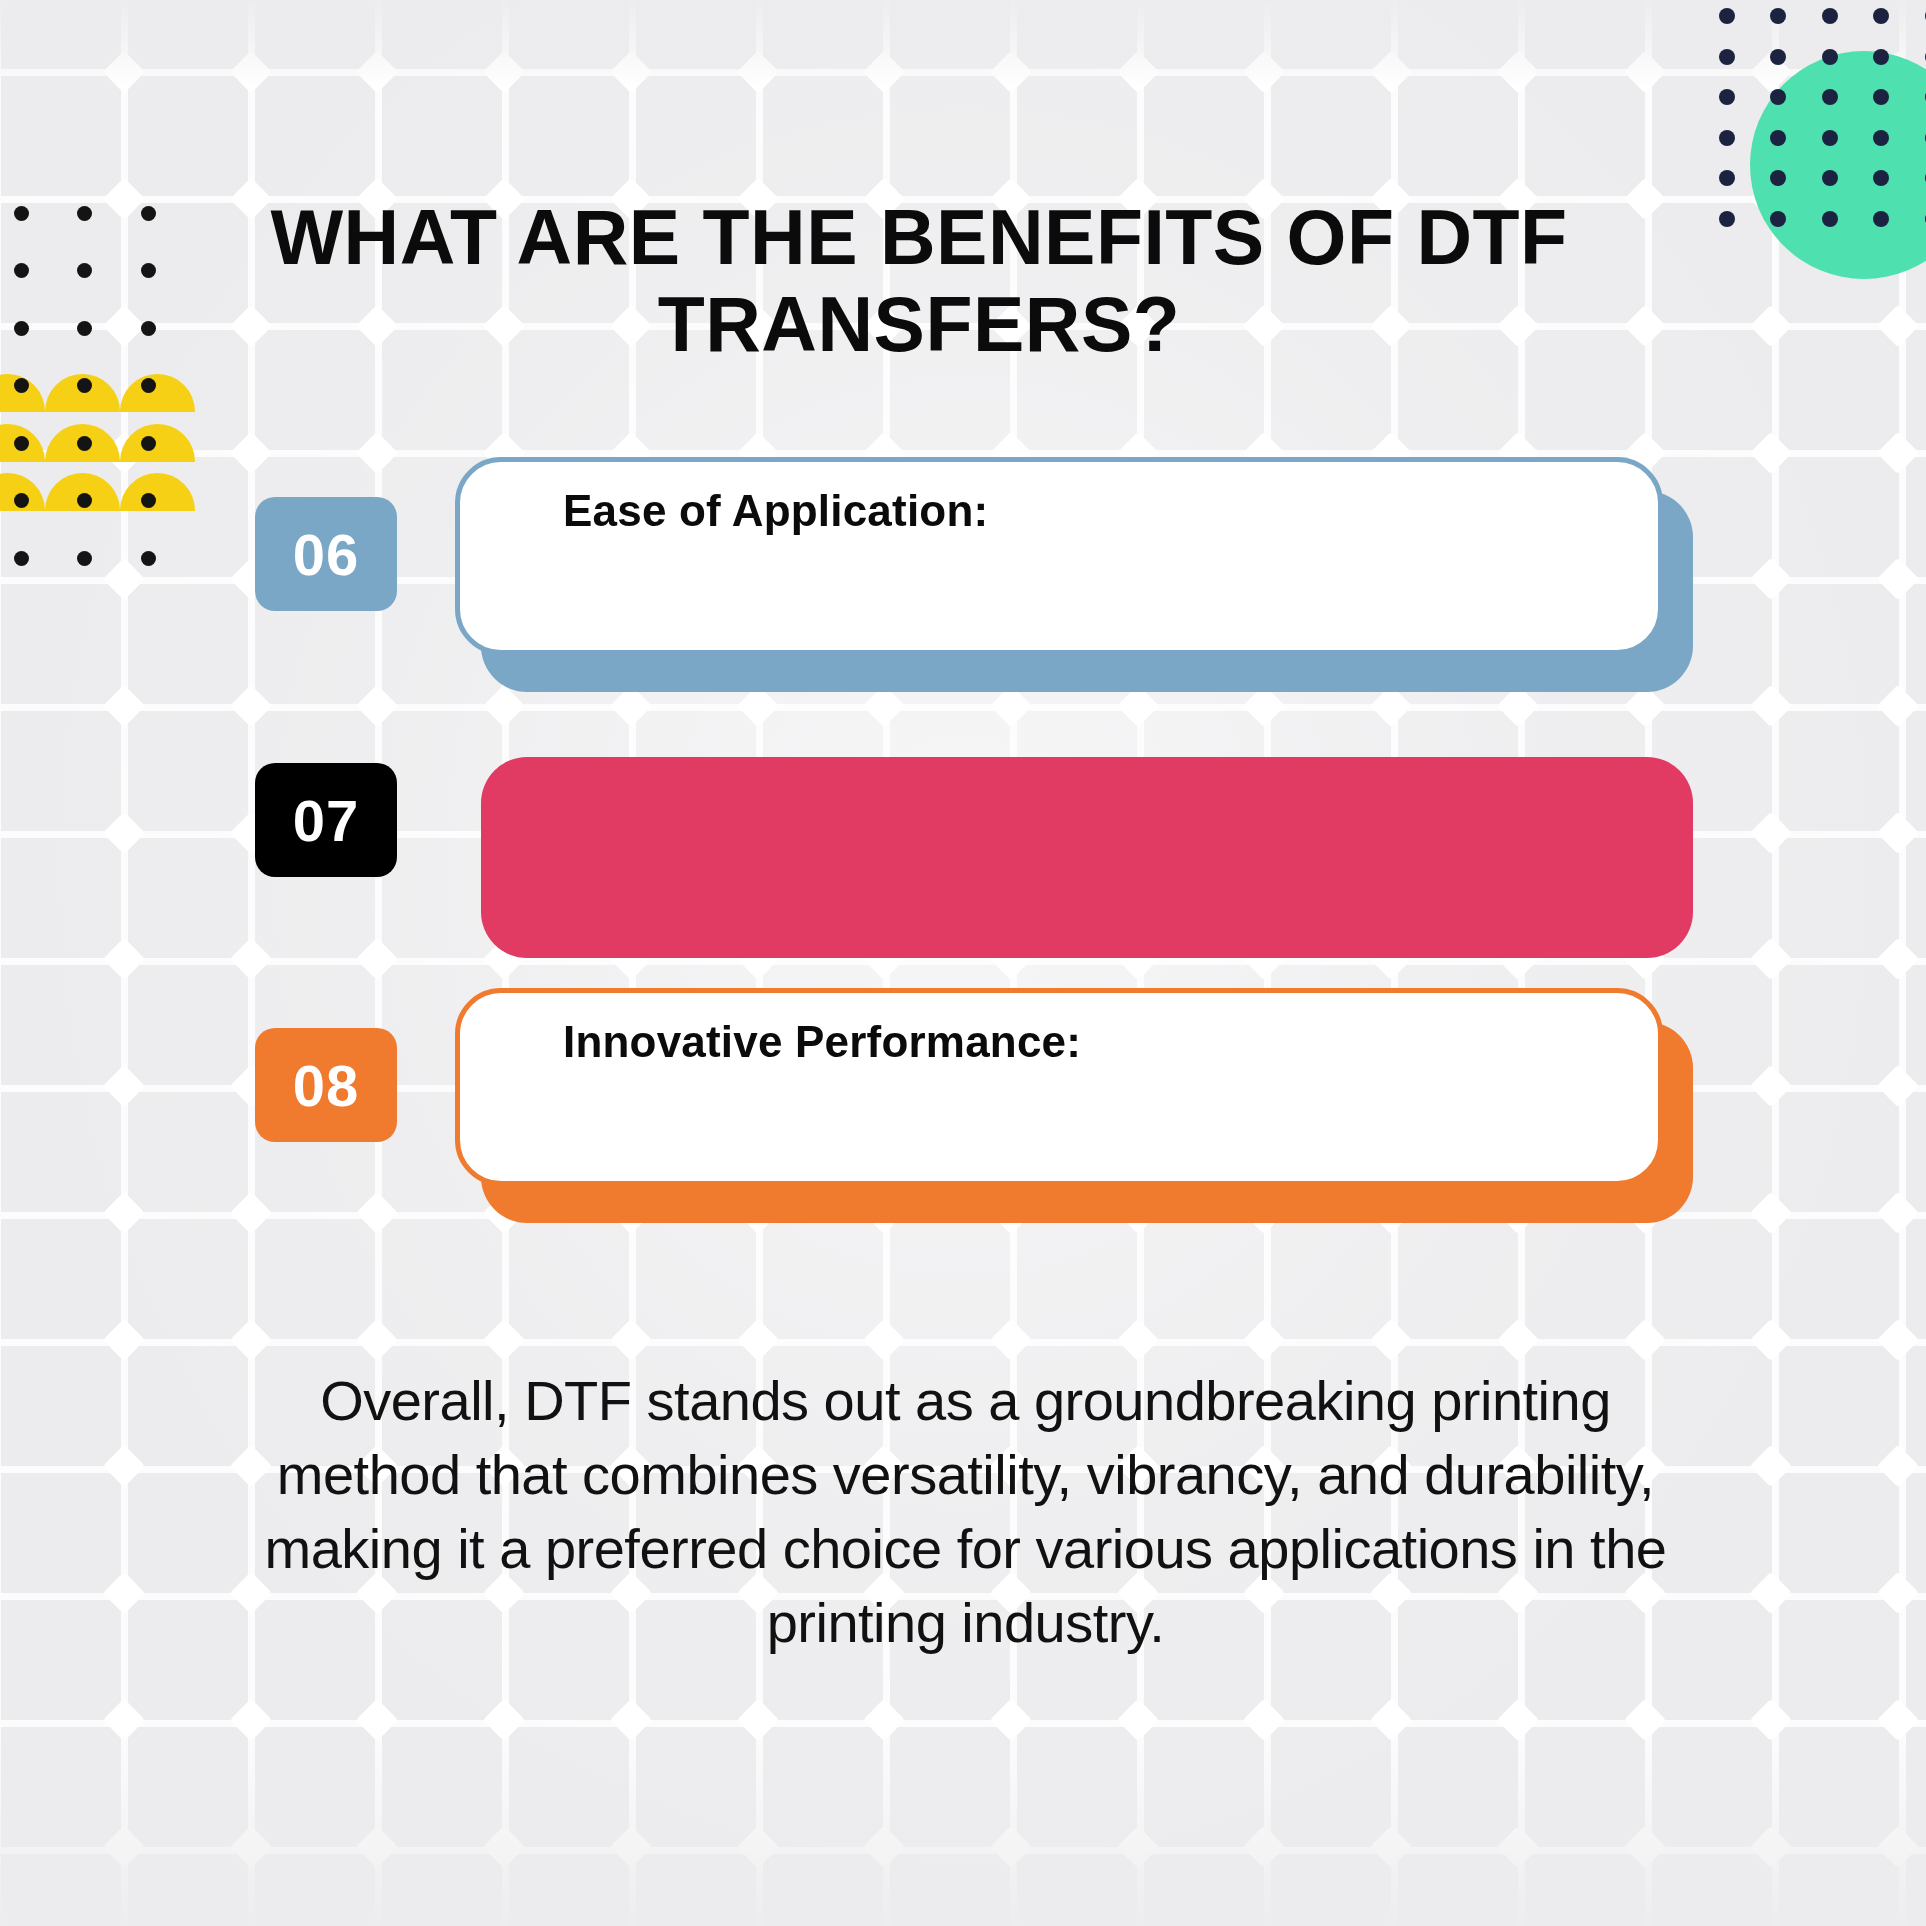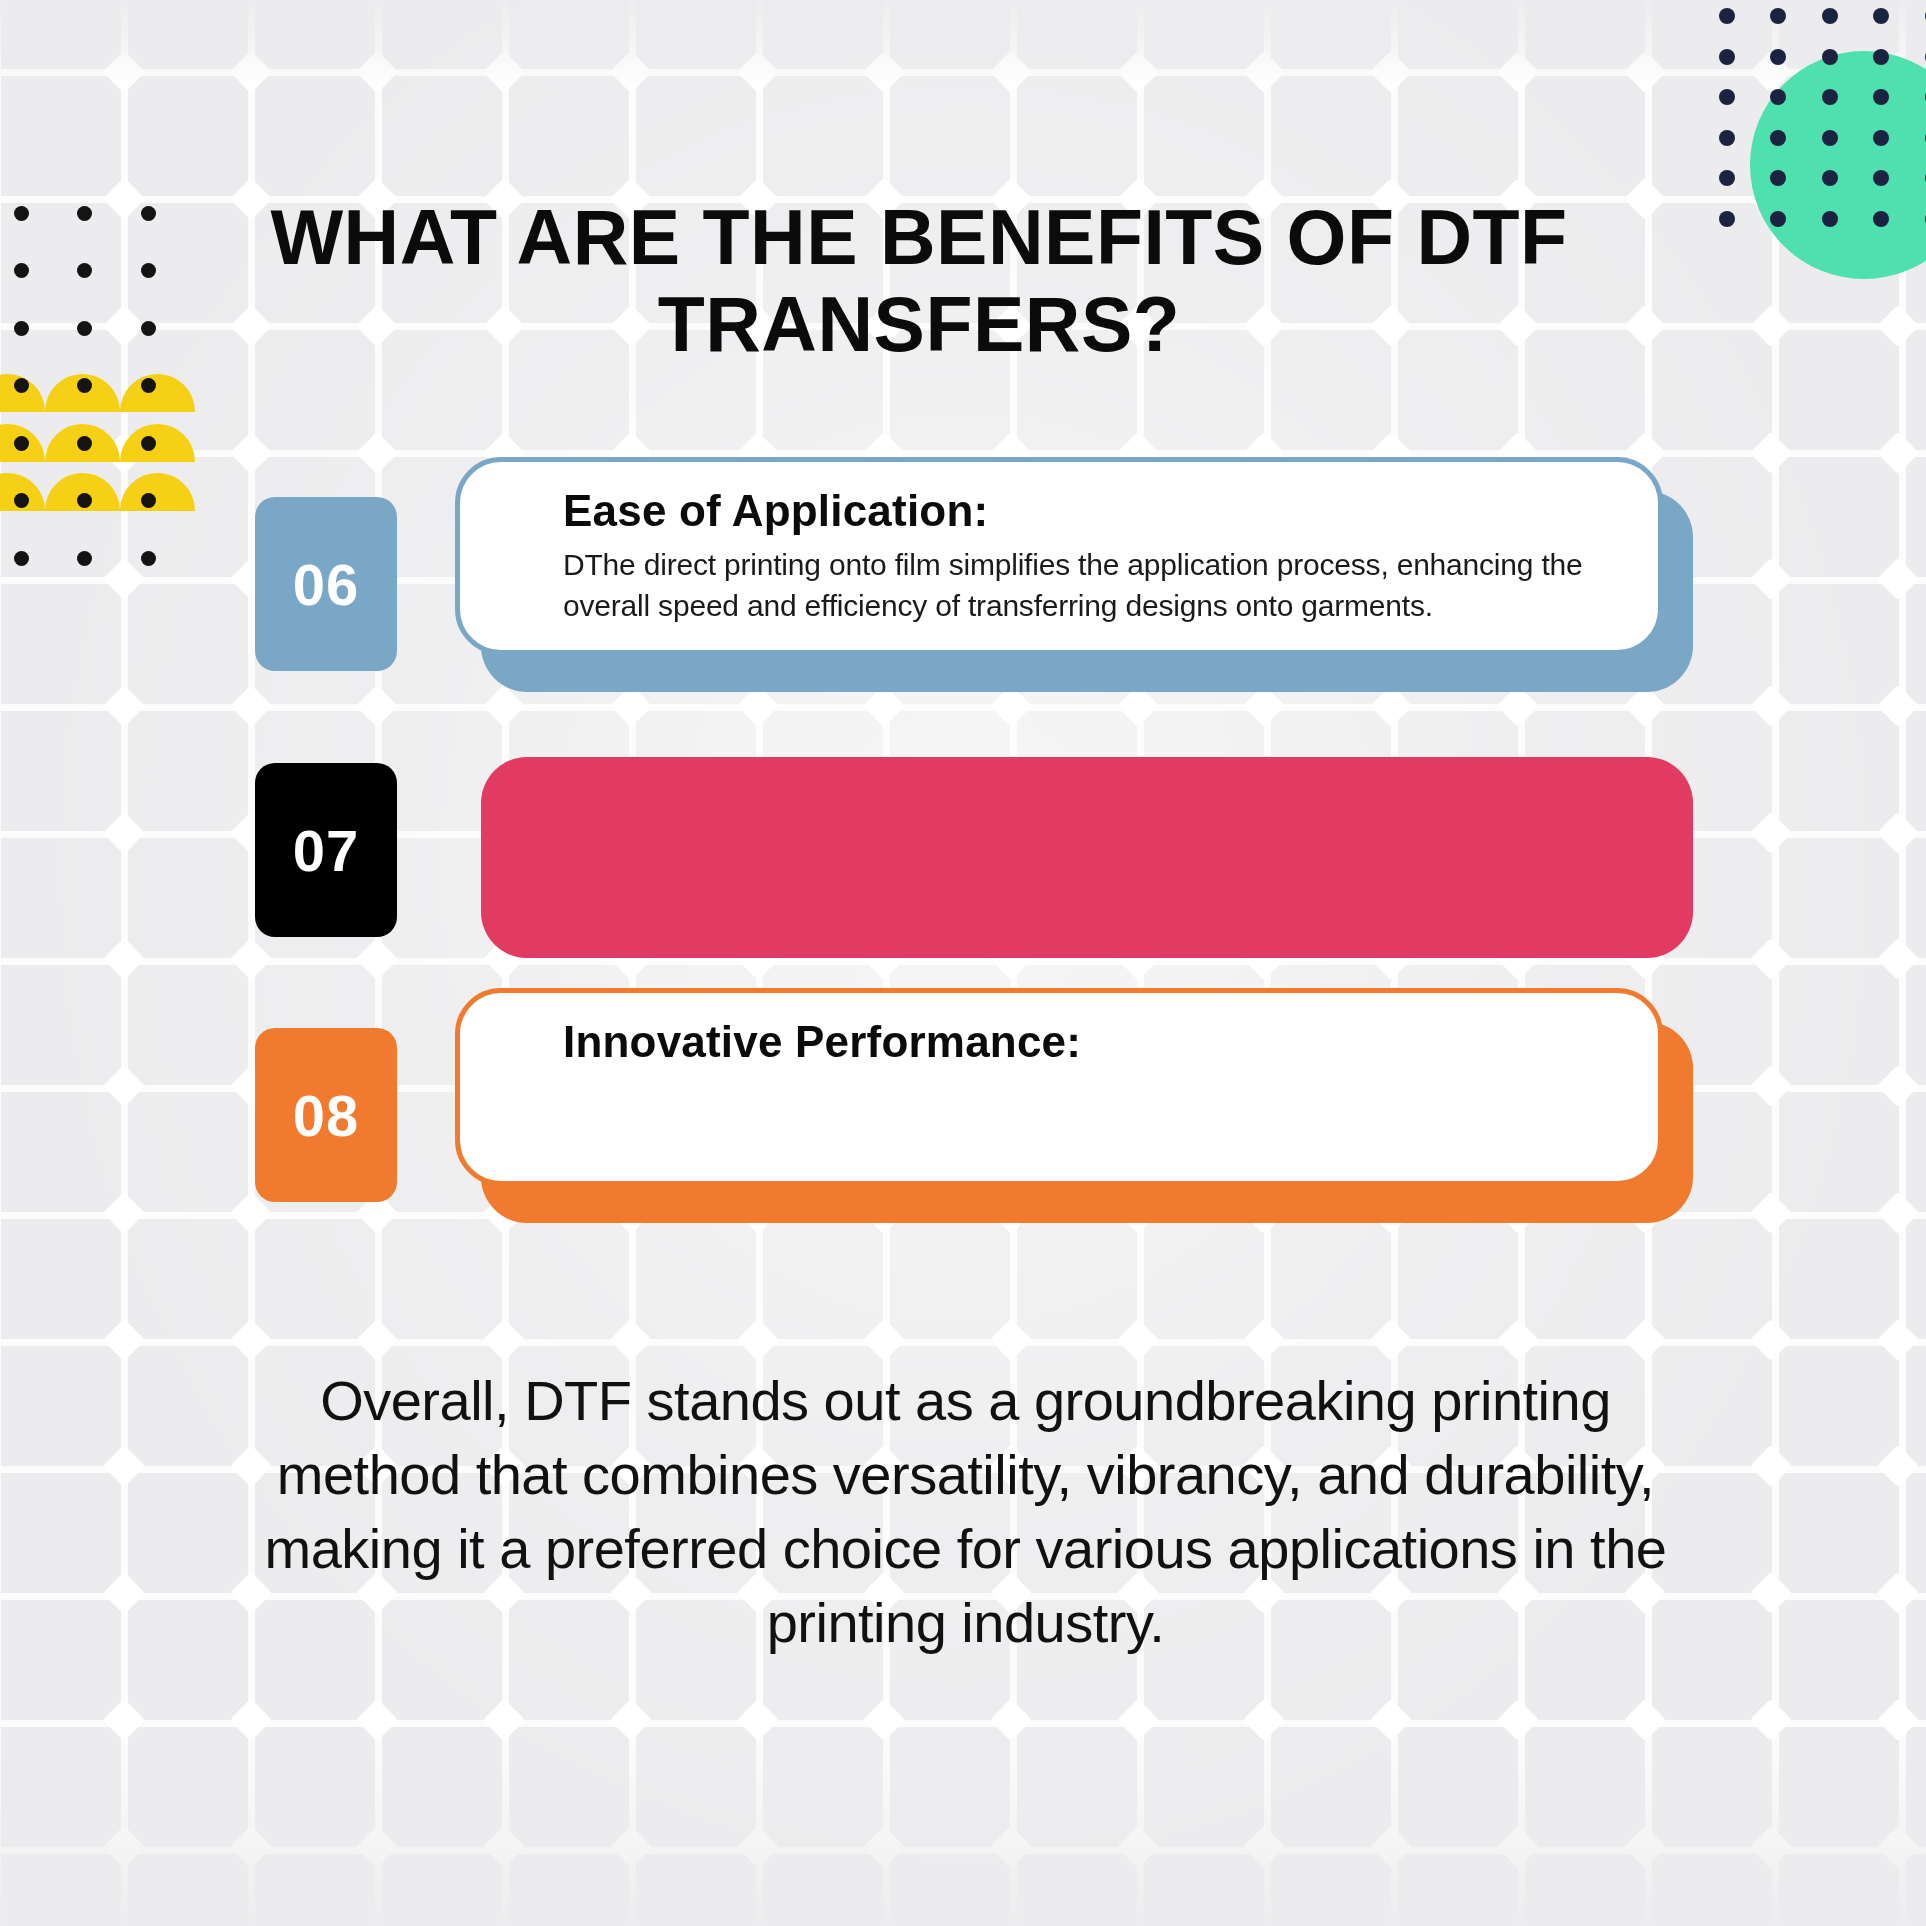--- a/index.html
+++ b/index.html
@@ -125,21 +125,21 @@
   }
   .row-06 { top: 457px; }
   .row-07 { top: 723px; }
   .row-08 { top: 988px; }
 
   .badge {
     position: absolute;
     left: 255px;
     top: 40px;
     width: 142px;
-    height: 174px;
+    height: 114px;
     border-radius: 20px;
     display: flex;
     align-items: center;
     justify-content: center;
     color: #ffffff;
     font-size: 58px;
     font-weight: 800;
     letter-spacing: 1px;
     z-index: 5;
     font-family: "Liberation Sans", sans-serif;
@@ -516,21 +516,20 @@
       <span style="left: 127px; top: 345px;"></span>
     </div>
 
   <div class="heading">WHAT ARE THE BENEFITS OF DTF TRANSFERS?</div>
 
   <div class="card-row row-06 c-blue">
     <div class="card-shadow"></div>
     <div class="badge">06</div>
     <div class="card">
       <p class="card-title">Ease of Application:</p>
-      <p class="card-desc">DThe direct printing onto film simplifies the application process, enhancing the overall speed and efficiency of transferring designs onto garments.</p>
     </div>
   </div>
 
   <div class="card-row row-07 c-pink">
     <div class="card-shadow"></div>
     <div class="badge">07</div>
   </div>
 
   <div class="card-row row-08 c-orange">
     <div class="card-shadow"></div>

